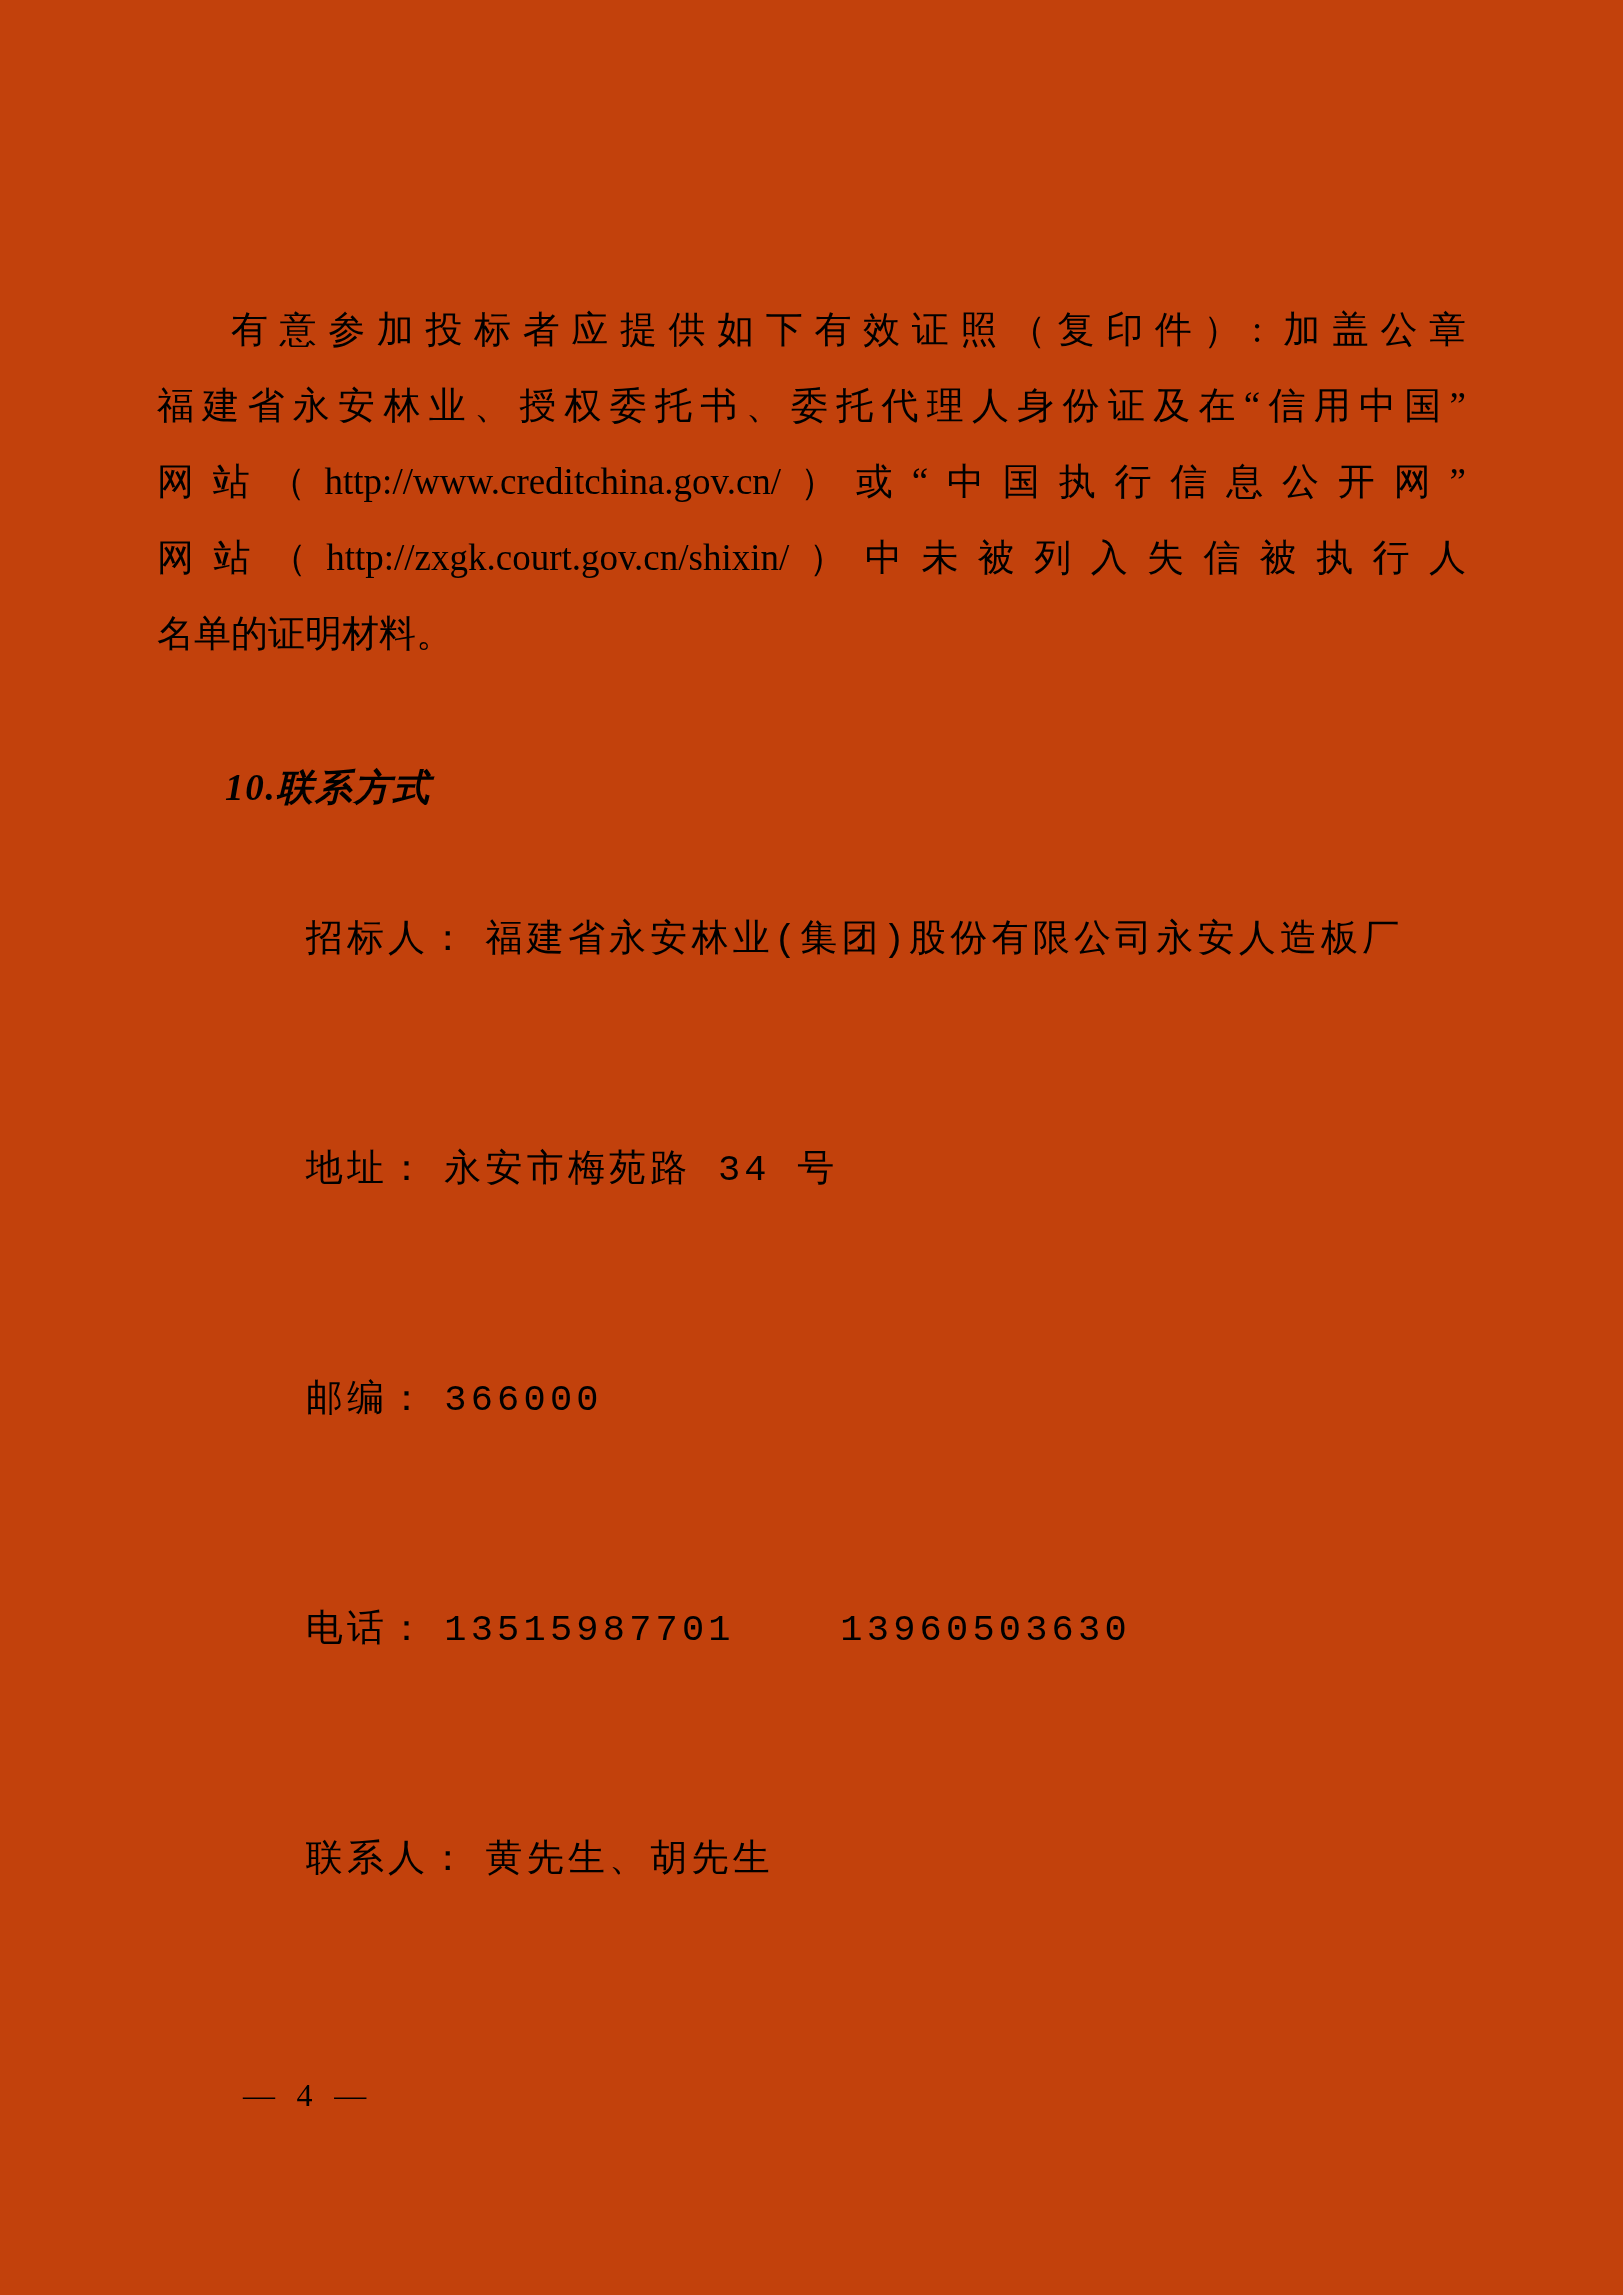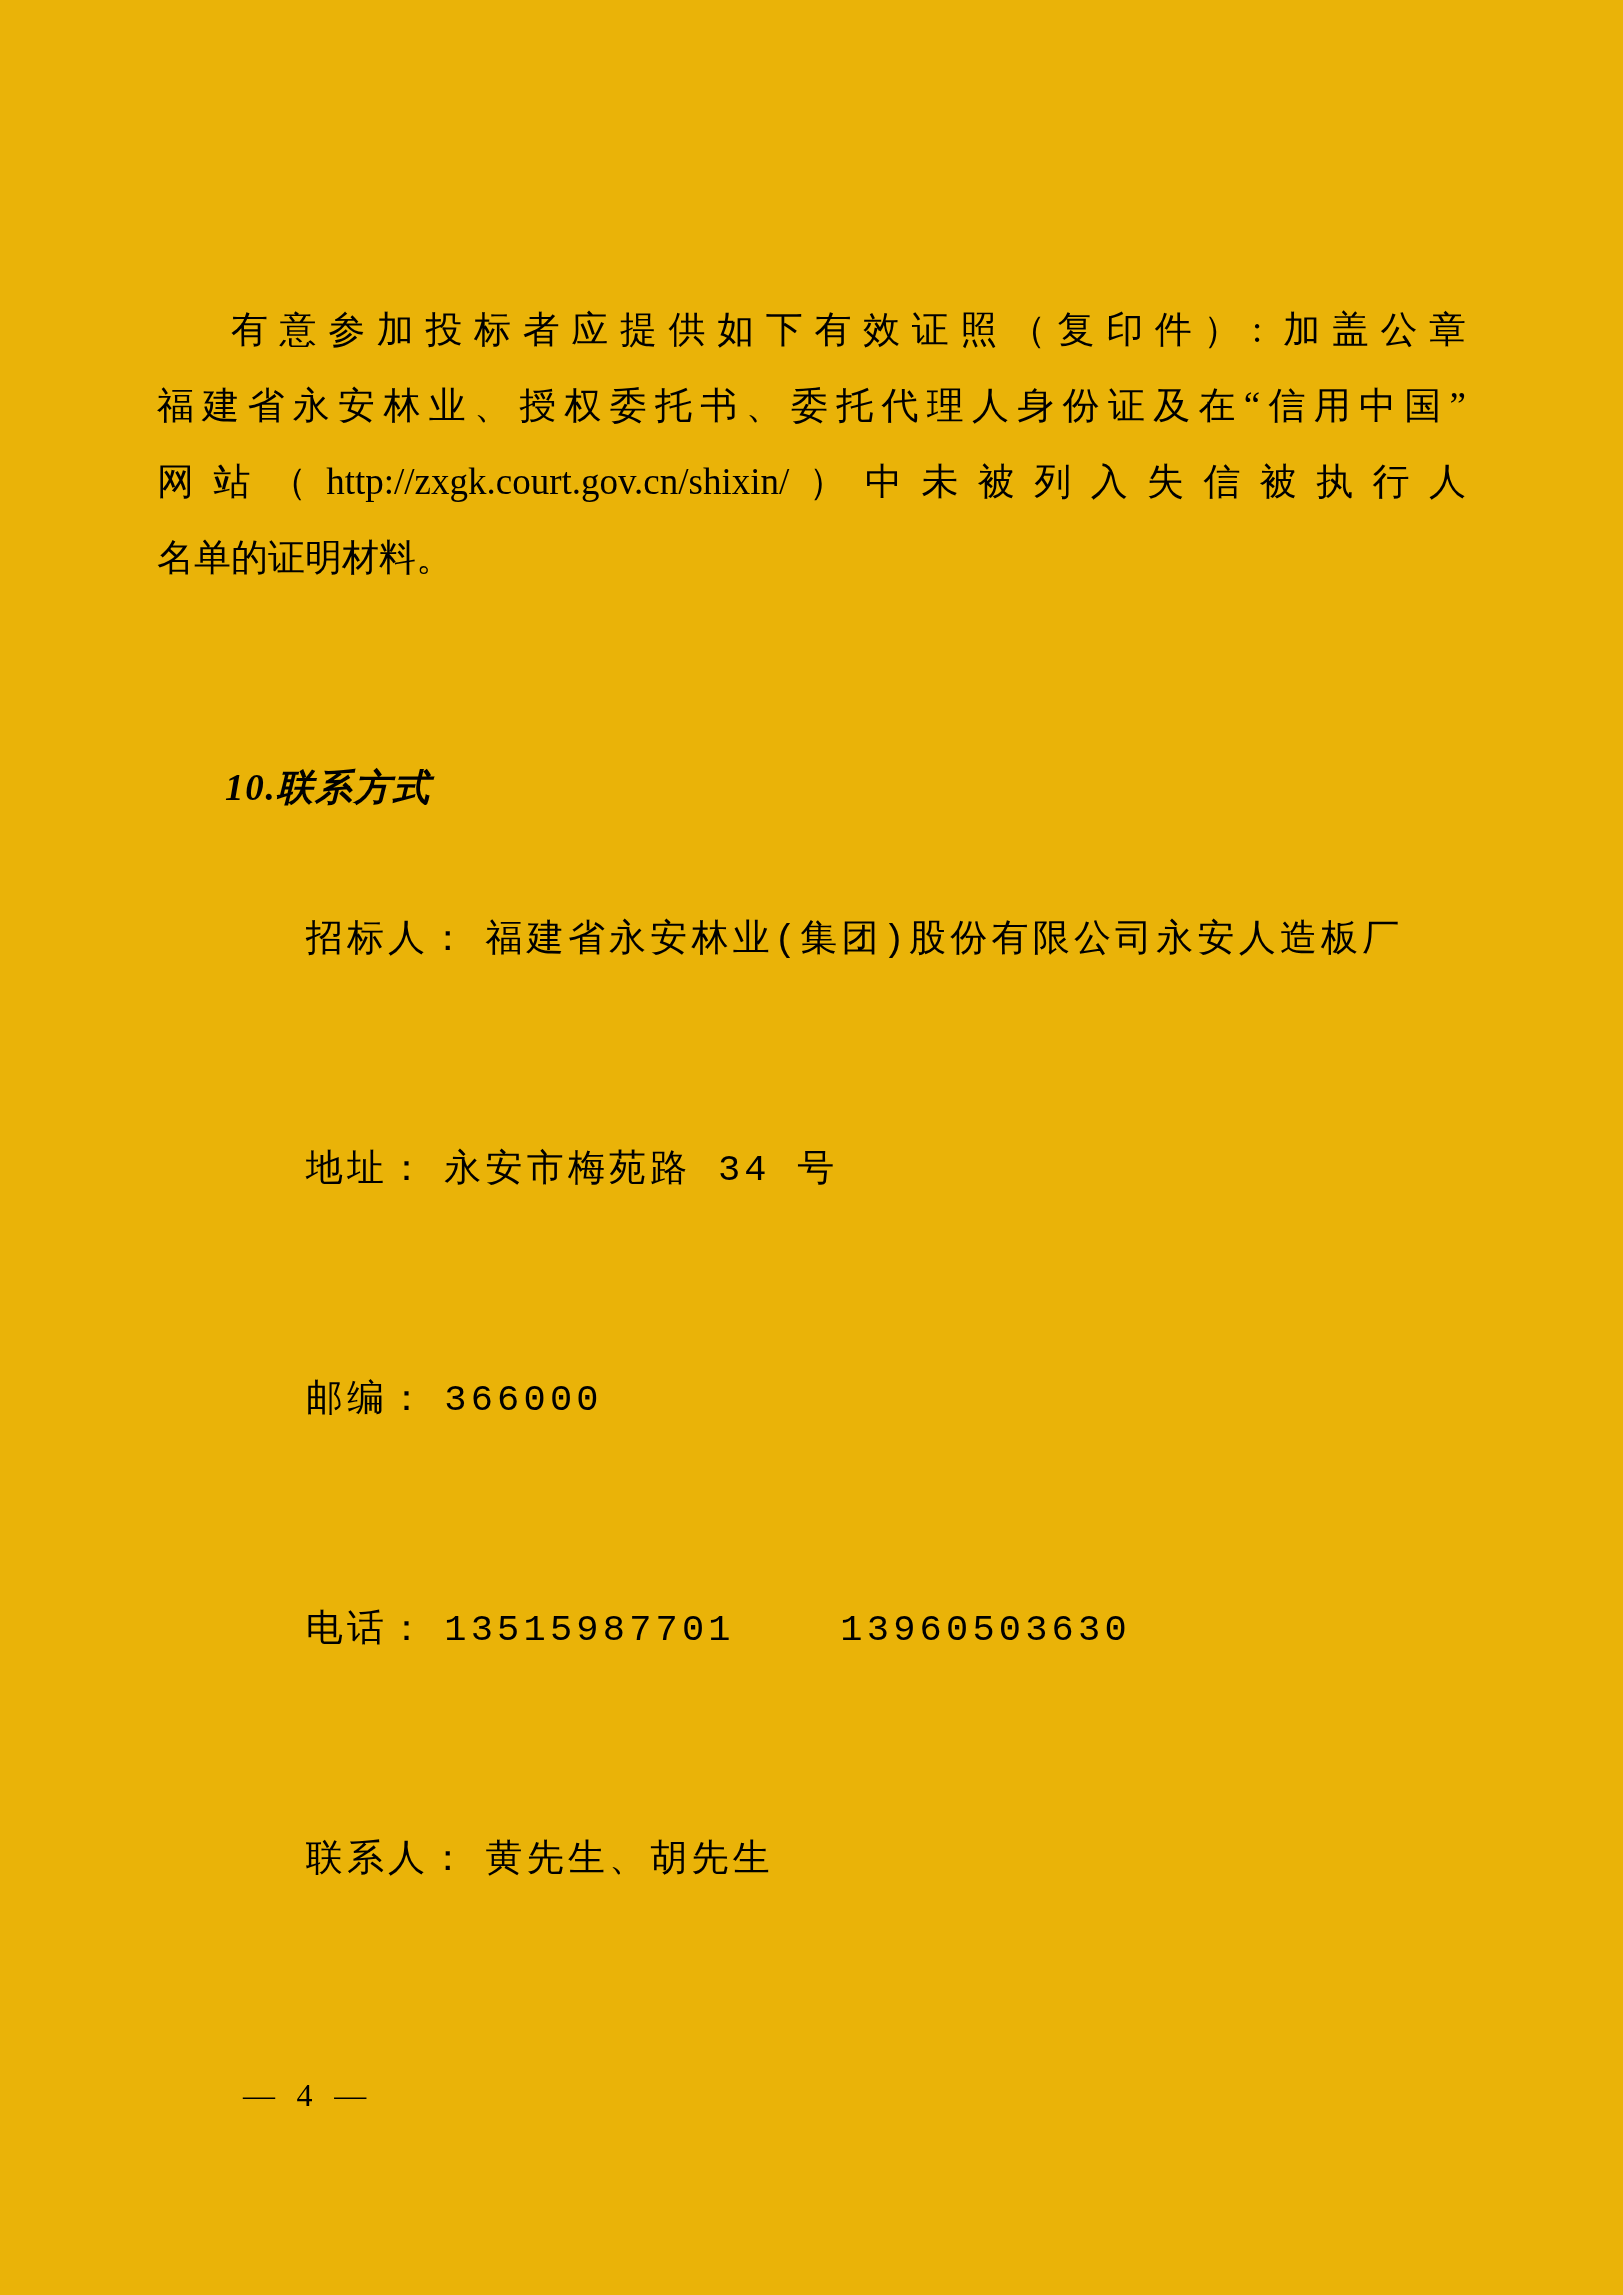--- a/index.html
+++ b/index.html
@@ -1,21 +1,21 @@
 <!DOCTYPE html>
 <html style="font-size:13.5px"><head>
 <meta charset="utf-8">
 <style>
   * { margin: 0; padding: 0; box-sizing: border-box; }
   html, body { background: #ffffff; }
   .page {
     position: relative;
     width: 1623px;
     height: 2295px;
-    background: #eab308;
+    background: #c2410c;
     color: #000000;
     font-family: "Liberation Serif", "DejaVu Serif", serif;
     overflow: hidden;
   }
   .body-block {
     position: absolute;
     left: 157px;
     top: 292px;
     width: 1309px;
     font-size: 37px;
@@ -60,20 +60,21 @@
   }
 </style>
 </head>
 <body>
 
 <div class="page">
 
   <div class="body-block">
     <div class="body-line indent">有意参加投标者应提供如下有效证照（复印件）: 加盖公章</div>
     <div class="body-line">福建省永安林业、授权委托书、委托代理人身份证及在“信用中国”</div>
+    <div class="body-line">网站（http://www.creditchina.gov.cn/）或“中国执行信息公开网”</div>
     <div class="body-line">网站（http://zxgk.court.gov.cn/shixin/）中未被列入失信被执行人</div>
     <div class="body-line last">名单的证明材料。</div>
   </div>
 
   <div class="section-heading">10.联系方式</div>
 
   <div class="contact-block">
     <div class="contact-item">
       <span class="contact-label">招标人：</span><span class="contact-value">福建省永安林业(集团)股份有限公司永安人造板厂</span>
     </div>

